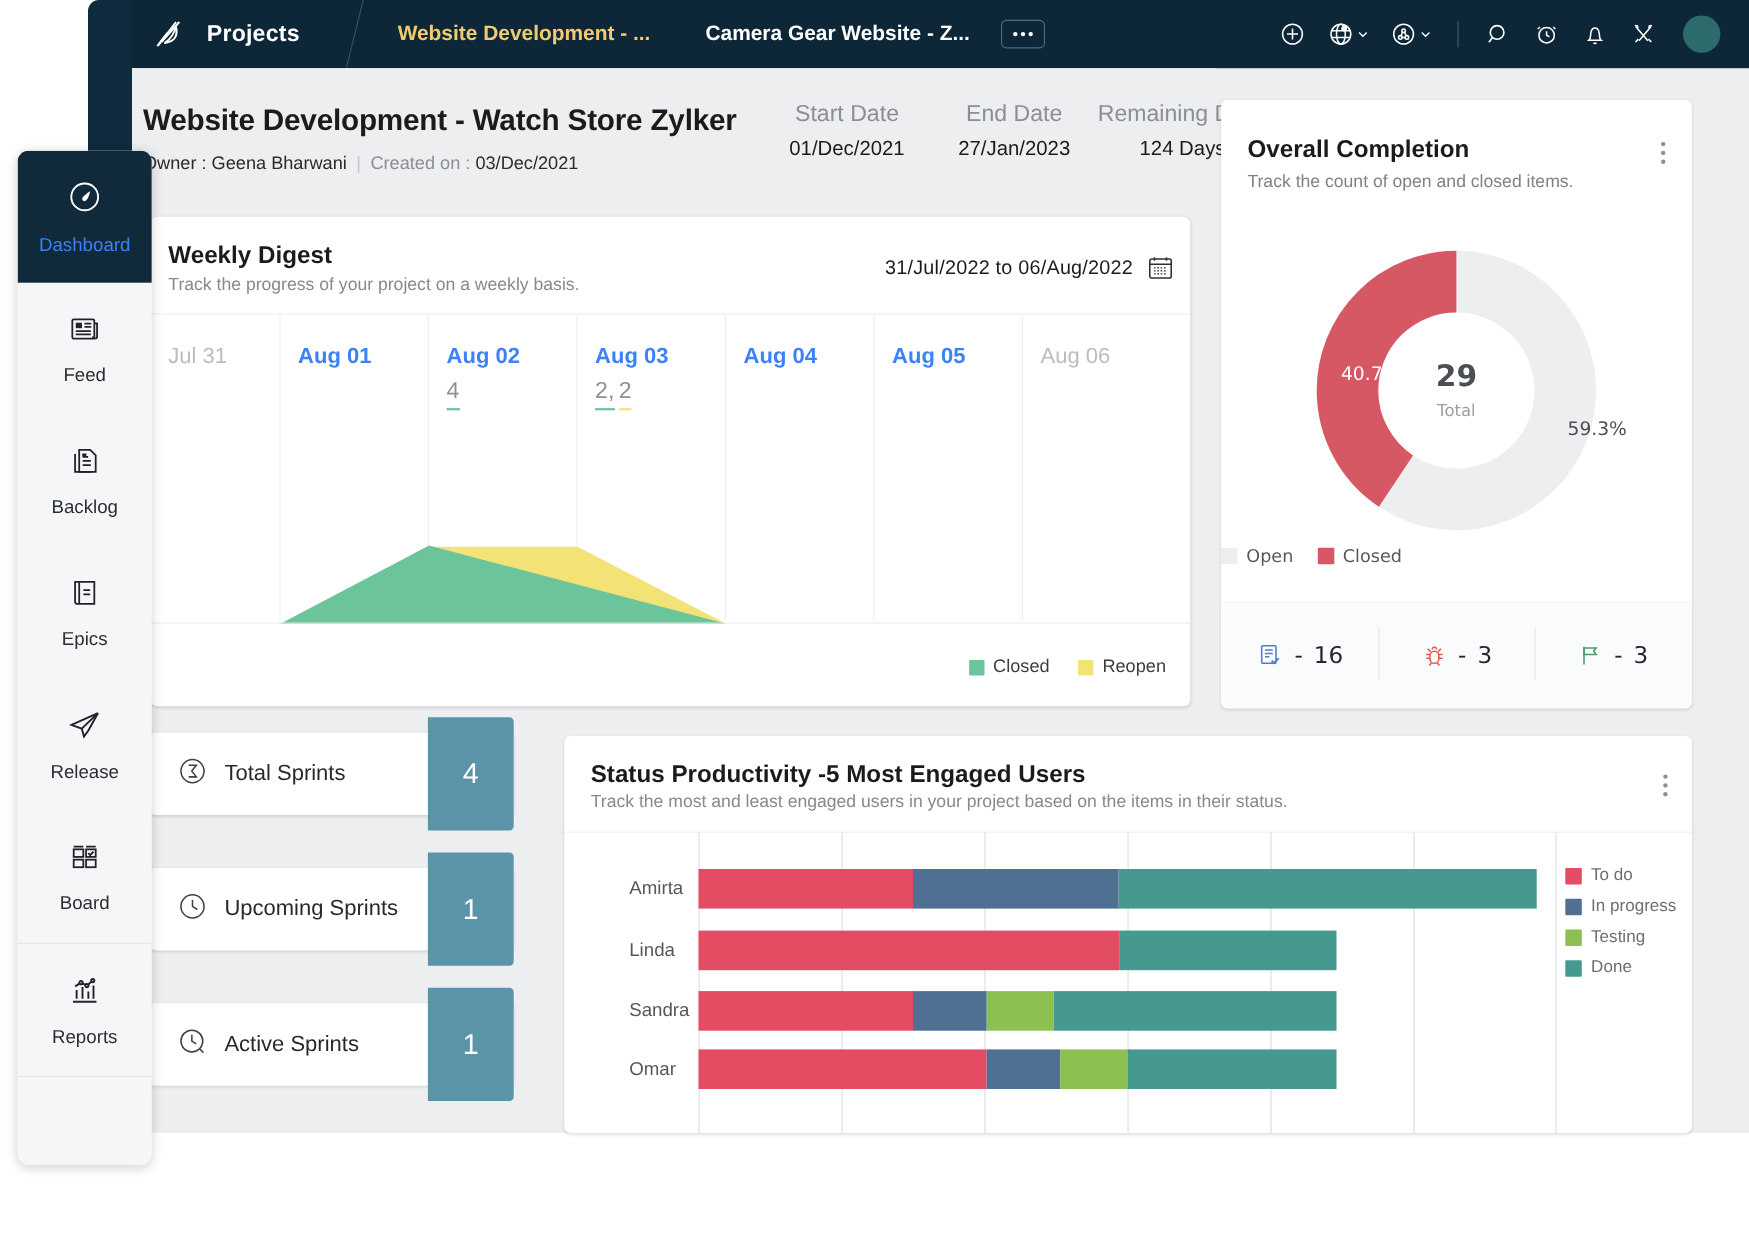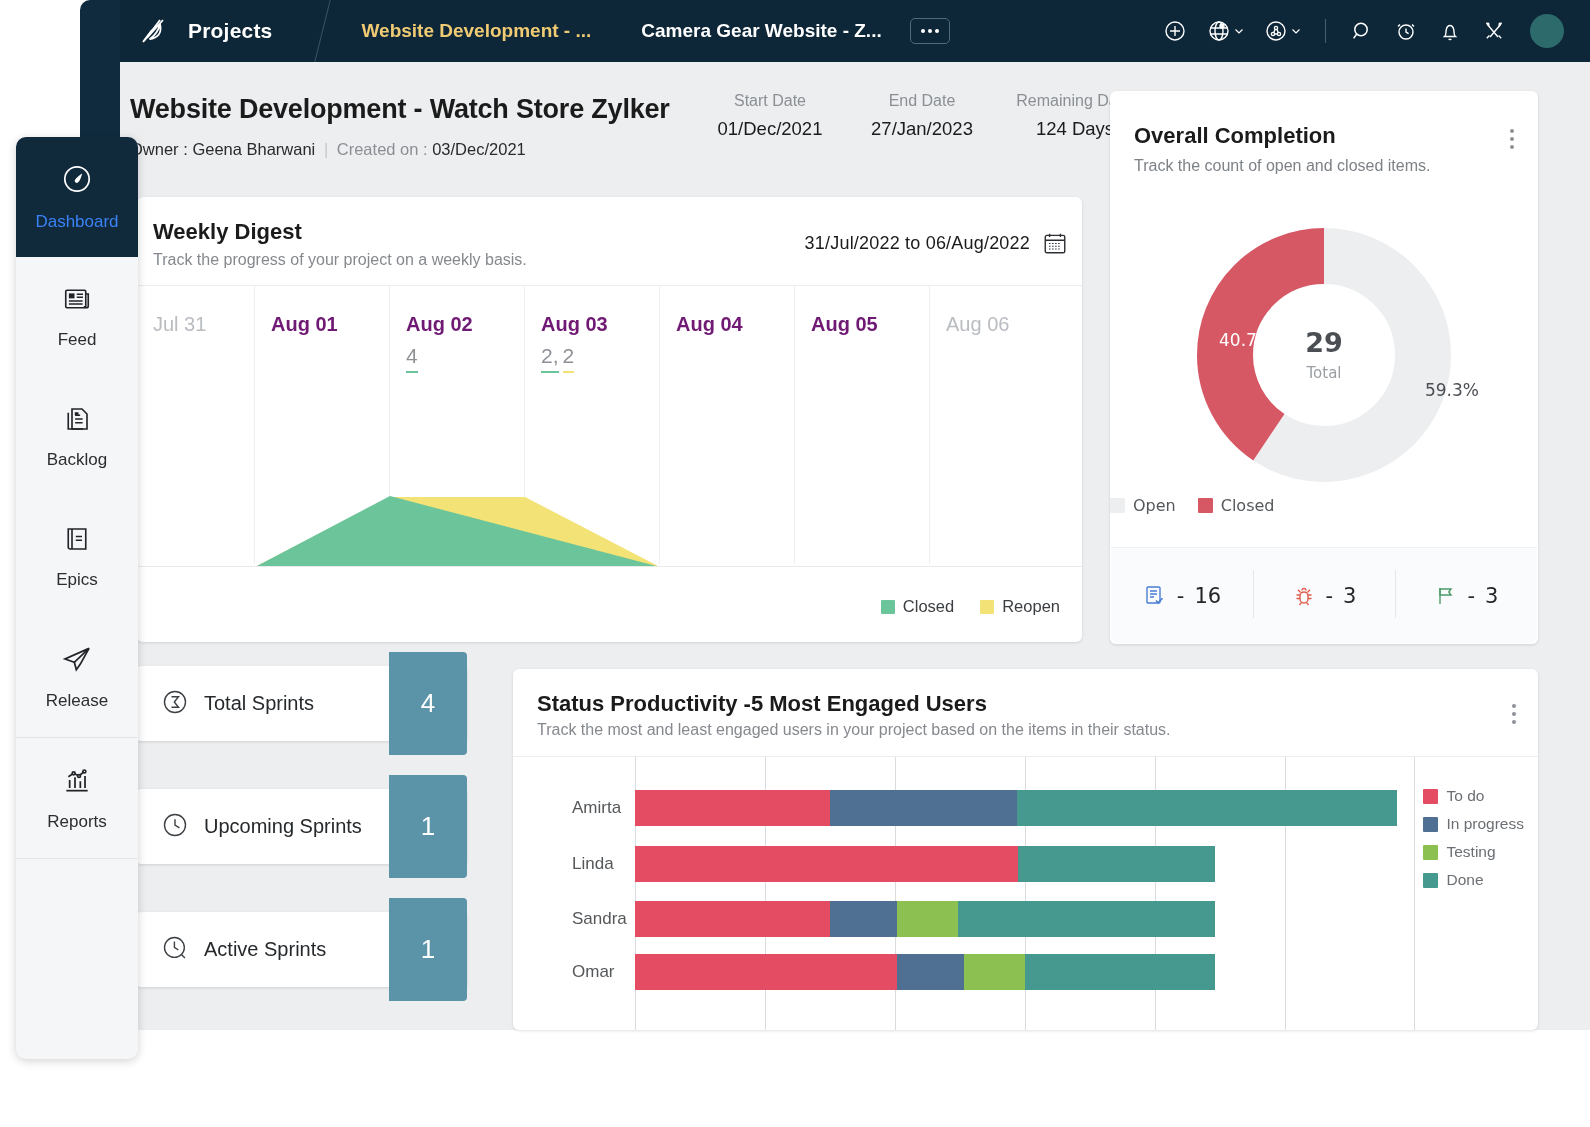--- a/index.html
+++ b/index.html
@@ -68,37 +68,37 @@
     background:#eceef0;
   }
   .proj-title {
     position:absolute; left:10px; top:32px; font-size:27px; font-weight:700; color:#1b1b1b;
     letter-spacing:-.2px;
   }
   .proj-meta { position:absolute; left:10px; top:78px; font-size:16.5px; color:#2b2b2b; }
   .proj-meta .muted { color:#8b8f94; }
   .proj-meta .divline { color:#c4c8cc; margin:0 4px; }
   .date-group { position:absolute; top:30px; text-align:center; }
-  .date-lbl { font-size:16px; color:#8b8f94; }
+  .date-lbl { font-size:21px; color:#8b8f94; }
   .date-val { font-size:18.5px; color:#1b1b1b; margin-top:8px; }
 
   
   .card { background:#fff; border-radius:6px; box-shadow:0 1px 3px rgba(0,0,0,.12); }
 
   
   .wd { position:absolute; left:137px; top:197px; width:945px; height:445px; }
   .wd-title { position:absolute; left:16px; top:22px; font-size:22px; font-weight:700; color:#1b1b1b; }
   .wd-sub { position:absolute; left:16px; top:54px; font-size:16px; color:#85898e; }
   .wd-range { position:absolute; right:52px; top:36px; font-size:18px; color:#1b1b1b; letter-spacing:.2px;}
   .wd-cal { position:absolute; right:14px; top:33px; }
   .wd-grid { position:absolute; left:0; top:88px; right:0; height:278px; border-top:1px solid #eceef0; }
   .wd-col { position:absolute; top:0; height:278px; border-right:1px solid #eceef0; }
   .wd-col:last-child { border-right:none; }
   .wd-day { position:absolute; top:27px; left:0; width:100%; text-align:left; padding-left:16px;
-            font-size:20px; font-weight:600; color:#701a75; }
+            font-size:20px; font-weight:600; color:#3b82f6; }
   .wd-day.dim { color:#b9bcc0; font-weight:400; }
   .wd-vals { position:absolute; top:58px; left:16px; display:flex; gap:0px; font-size:21px; color:#8d9196; }
   .wd-val { display:inline-block; padding-bottom:3px; }
   .wd-val u { display:block; height:2px; margin-top:3px; }
   .wd-legend { position:absolute; right:22px; bottom:26px; display:flex; gap:26px; align-items:center; }
   .lg { display:flex; align-items:center; gap:8px; font-size:16.5px; color:#3a3d41; }
   .lg i { width:14px; height:14px; display:block; border-radius:1px; }
 
   
   .oc { position:absolute; left:1110px; top:91px; width:428px; height:553px;
@@ -589,20 +589,33 @@
     </div>
     <div class="rail-item">
       <span>
         <svg width="32" height="32" viewBox="0 0 24 24" fill="none" stroke="#202327" stroke-width="1.3">
           <path d="M21 4L3 12l7 2.5L21 4z"></path>
             <path d="M10 14.5L11.5 20l3-4.2L21 4"></path>
         </svg>
       </span>
       <span class="rail-lbl">Release</span>
     </div>
+    <div class="rail-item">
+      <span>
+        <svg width="30" height="30" viewBox="0 0 24 24" fill="none" stroke="#202327" stroke-width="1.3">
+          <path d="M4 4.5h7M13 4.5h7"></path>
+          <rect x="4" y="6.5" width="7" height="5.5"></rect>
+            <rect x="13" y="6.5" width="7" height="5.5"></rect>
+          <rect x="4" y="14" width="7" height="5.5"></rect>
+            <rect x="13" y="14" width="7" height="5.5"></rect>
+          <path d="M14.6 9.2l1.4 1.5 2.4-2.6"></path>
+        </svg>
+      </span>
+      <span class="rail-lbl">Board</span>
+    </div>
     <div class="rail-div"></div>
     <div class="rail-item">
       <span>
         <svg width="32" height="32" viewBox="0 0 24 24" fill="none" stroke="#202327" stroke-width="1.3">
           <path d="M4 20h16"></path>
           <path d="M6.5 18v-6M10.5 18v-8M14.5 18v-5M18 18v-9"></path>
           <path d="M5.5 9.5l4-2.5 4 2 4-3.5"></path>
           <circle cx="9.5" cy="7" r="1.1" fill="#fff"></circle>
             <circle cx="13.5" cy="9" r="1.1" fill="#fff"></circle>
             <circle cx="17.5" cy="5.6" r="1.1" fill="#fff"></circle>

